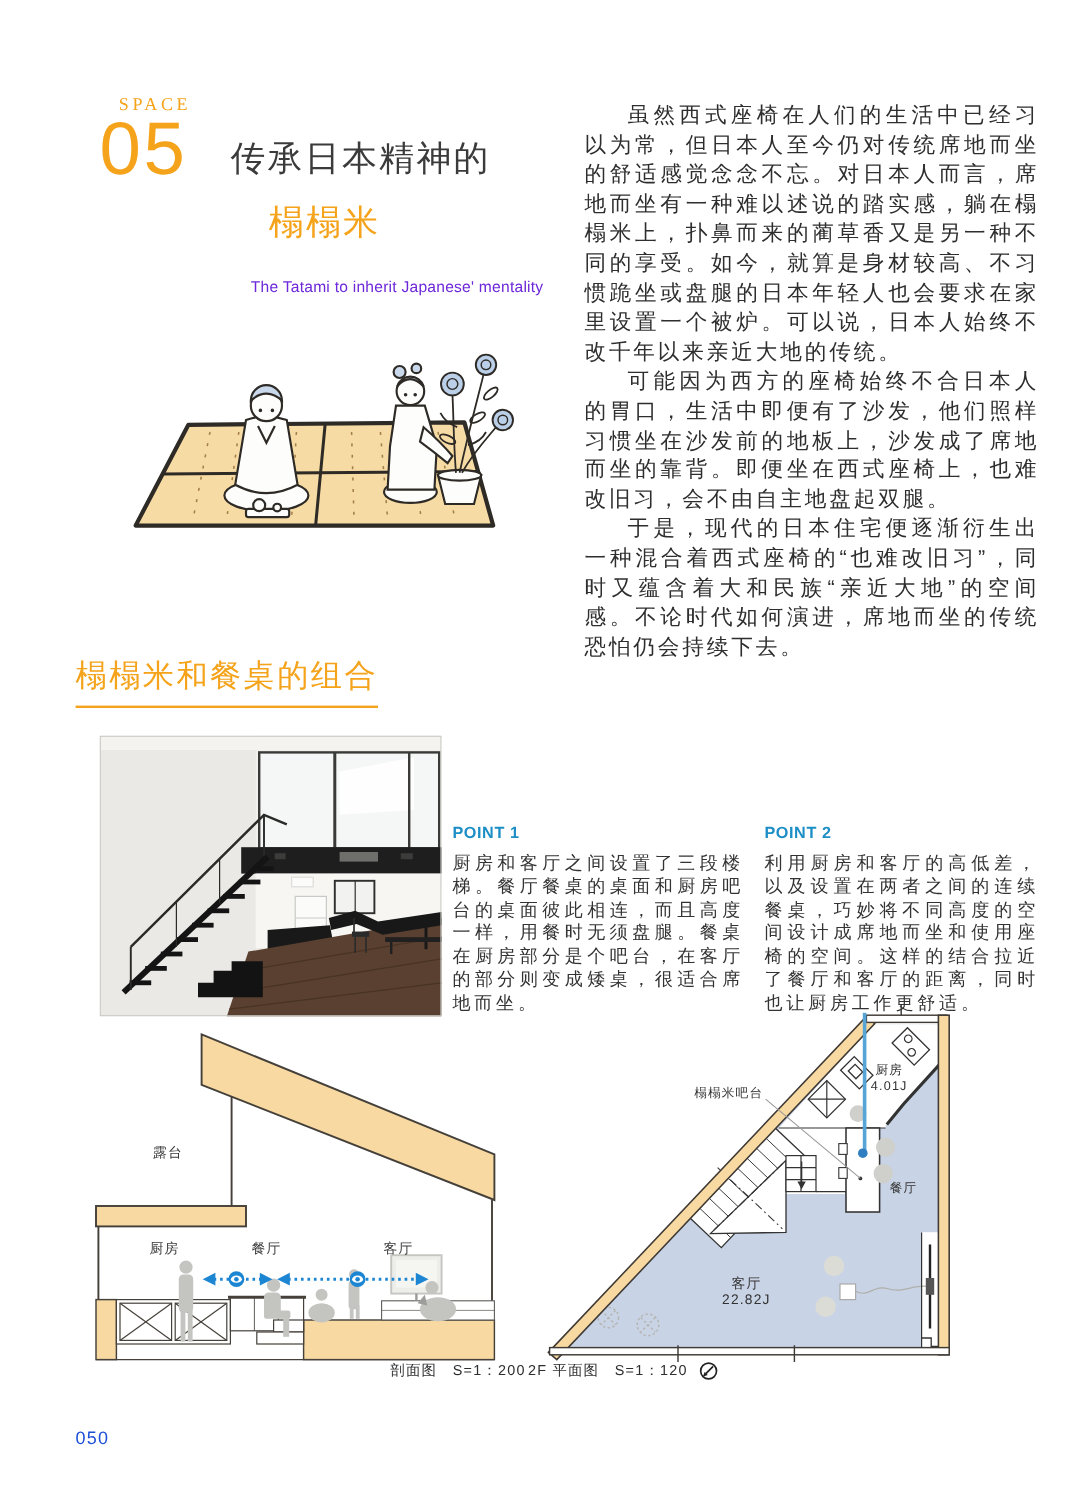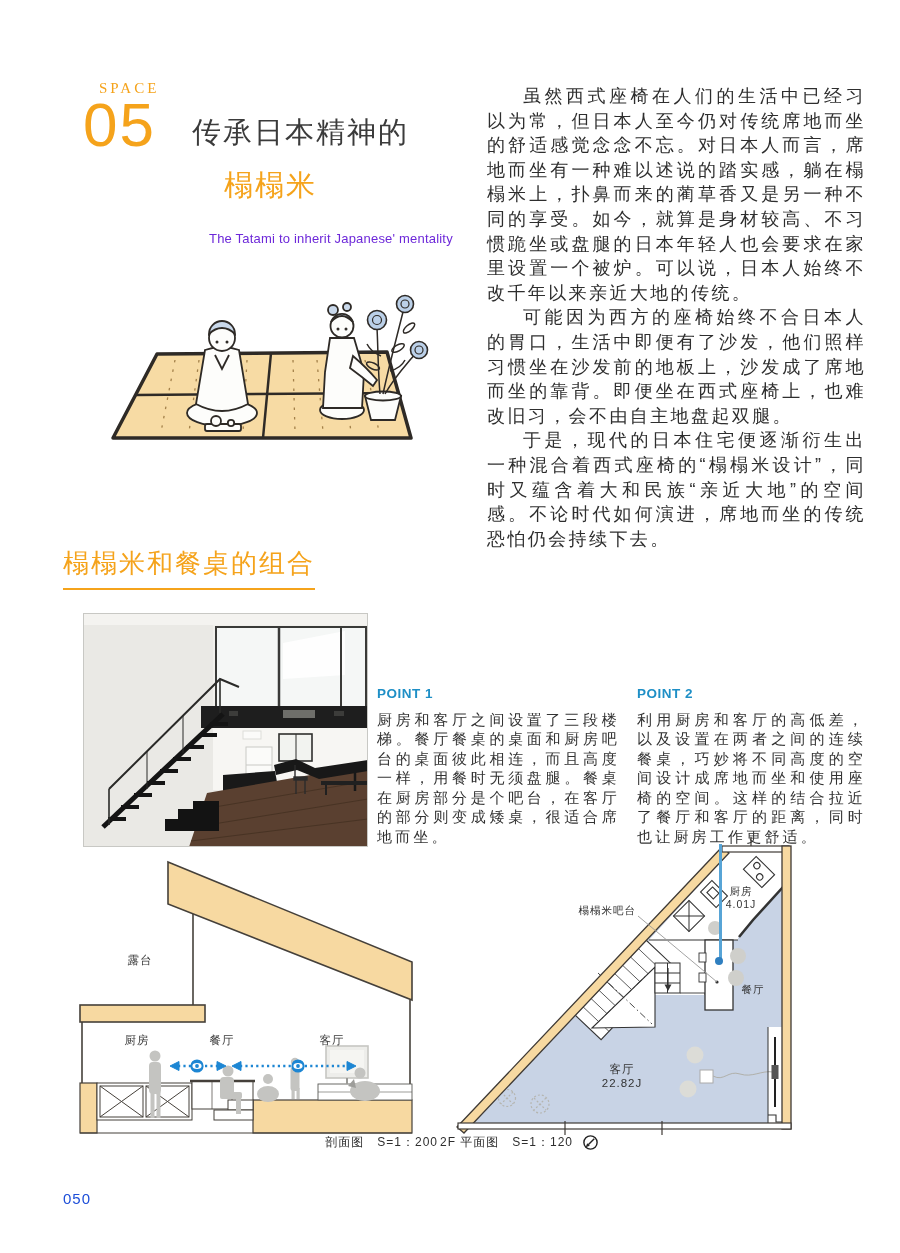--- a/index.html
+++ b/index.html
@@ -131,21 +131,21 @@
             <circle cx="310" cy="28" r="4"></circle>
             <circle cx="324" cy="74" r="4"></circle>
         </g>
       </g>
     </g>
   </svg>
 
   <div class="abs intro">
     <p>虽然西式座椅在人们的生活中已经习以为常，但日本人至今仍对传统席地而坐的舒适感觉念念不忘。对日本人而言，席地而坐有一种难以述说的踏实感，躺在榻榻米上，扑鼻而来的蔺草香又是另一种不同的享受。如今，就算是身材较高、不习惯跪坐或盘腿的日本年轻人也会要求在家里设置一个被炉。可以说，日本人始终不改千年以来亲近大地的传统。</p>
     <p>可能因为西方的座椅始终不合日本人的胃口，生活中即便有了沙发，他们照样习惯坐在沙发前的地板上，沙发成了席地而坐的靠背。即便坐在西式座椅上，也难改旧习，会不由自主地盘起双腿。</p>
-    <p>于是，现代的日本住宅便逐渐衍生出一种混合着西式座椅的“榻榻米设计”，同时又蕴含着大和民族“亲近大地”的空间感。不论时代如何演进，席地而坐的传统恐怕仍会持续下去。</p>
+    <p>于是，现代的日本住宅便逐渐衍生出一种混合着西式座椅的“也难改旧习”，同时又蕴含着大和民族“亲近大地”的空间感。不论时代如何演进，席地而坐的传统恐怕仍会持续下去。</p>
   </div>
 
   <div class="abs sec-head">榻榻米和餐桌的组合</div>
 
   <svg class="abs photo" viewBox="0 0 285 234">
     <rect x="0" y="0" width="285" height="234" fill="#EAE9E5"></rect>
     <rect x="130" y="0" width="155" height="125" fill="#F1F0EC"></rect>
     <rect x="0" y="0" width="285" height="12" fill="#F4F3F0"></rect>
 
     <g>

